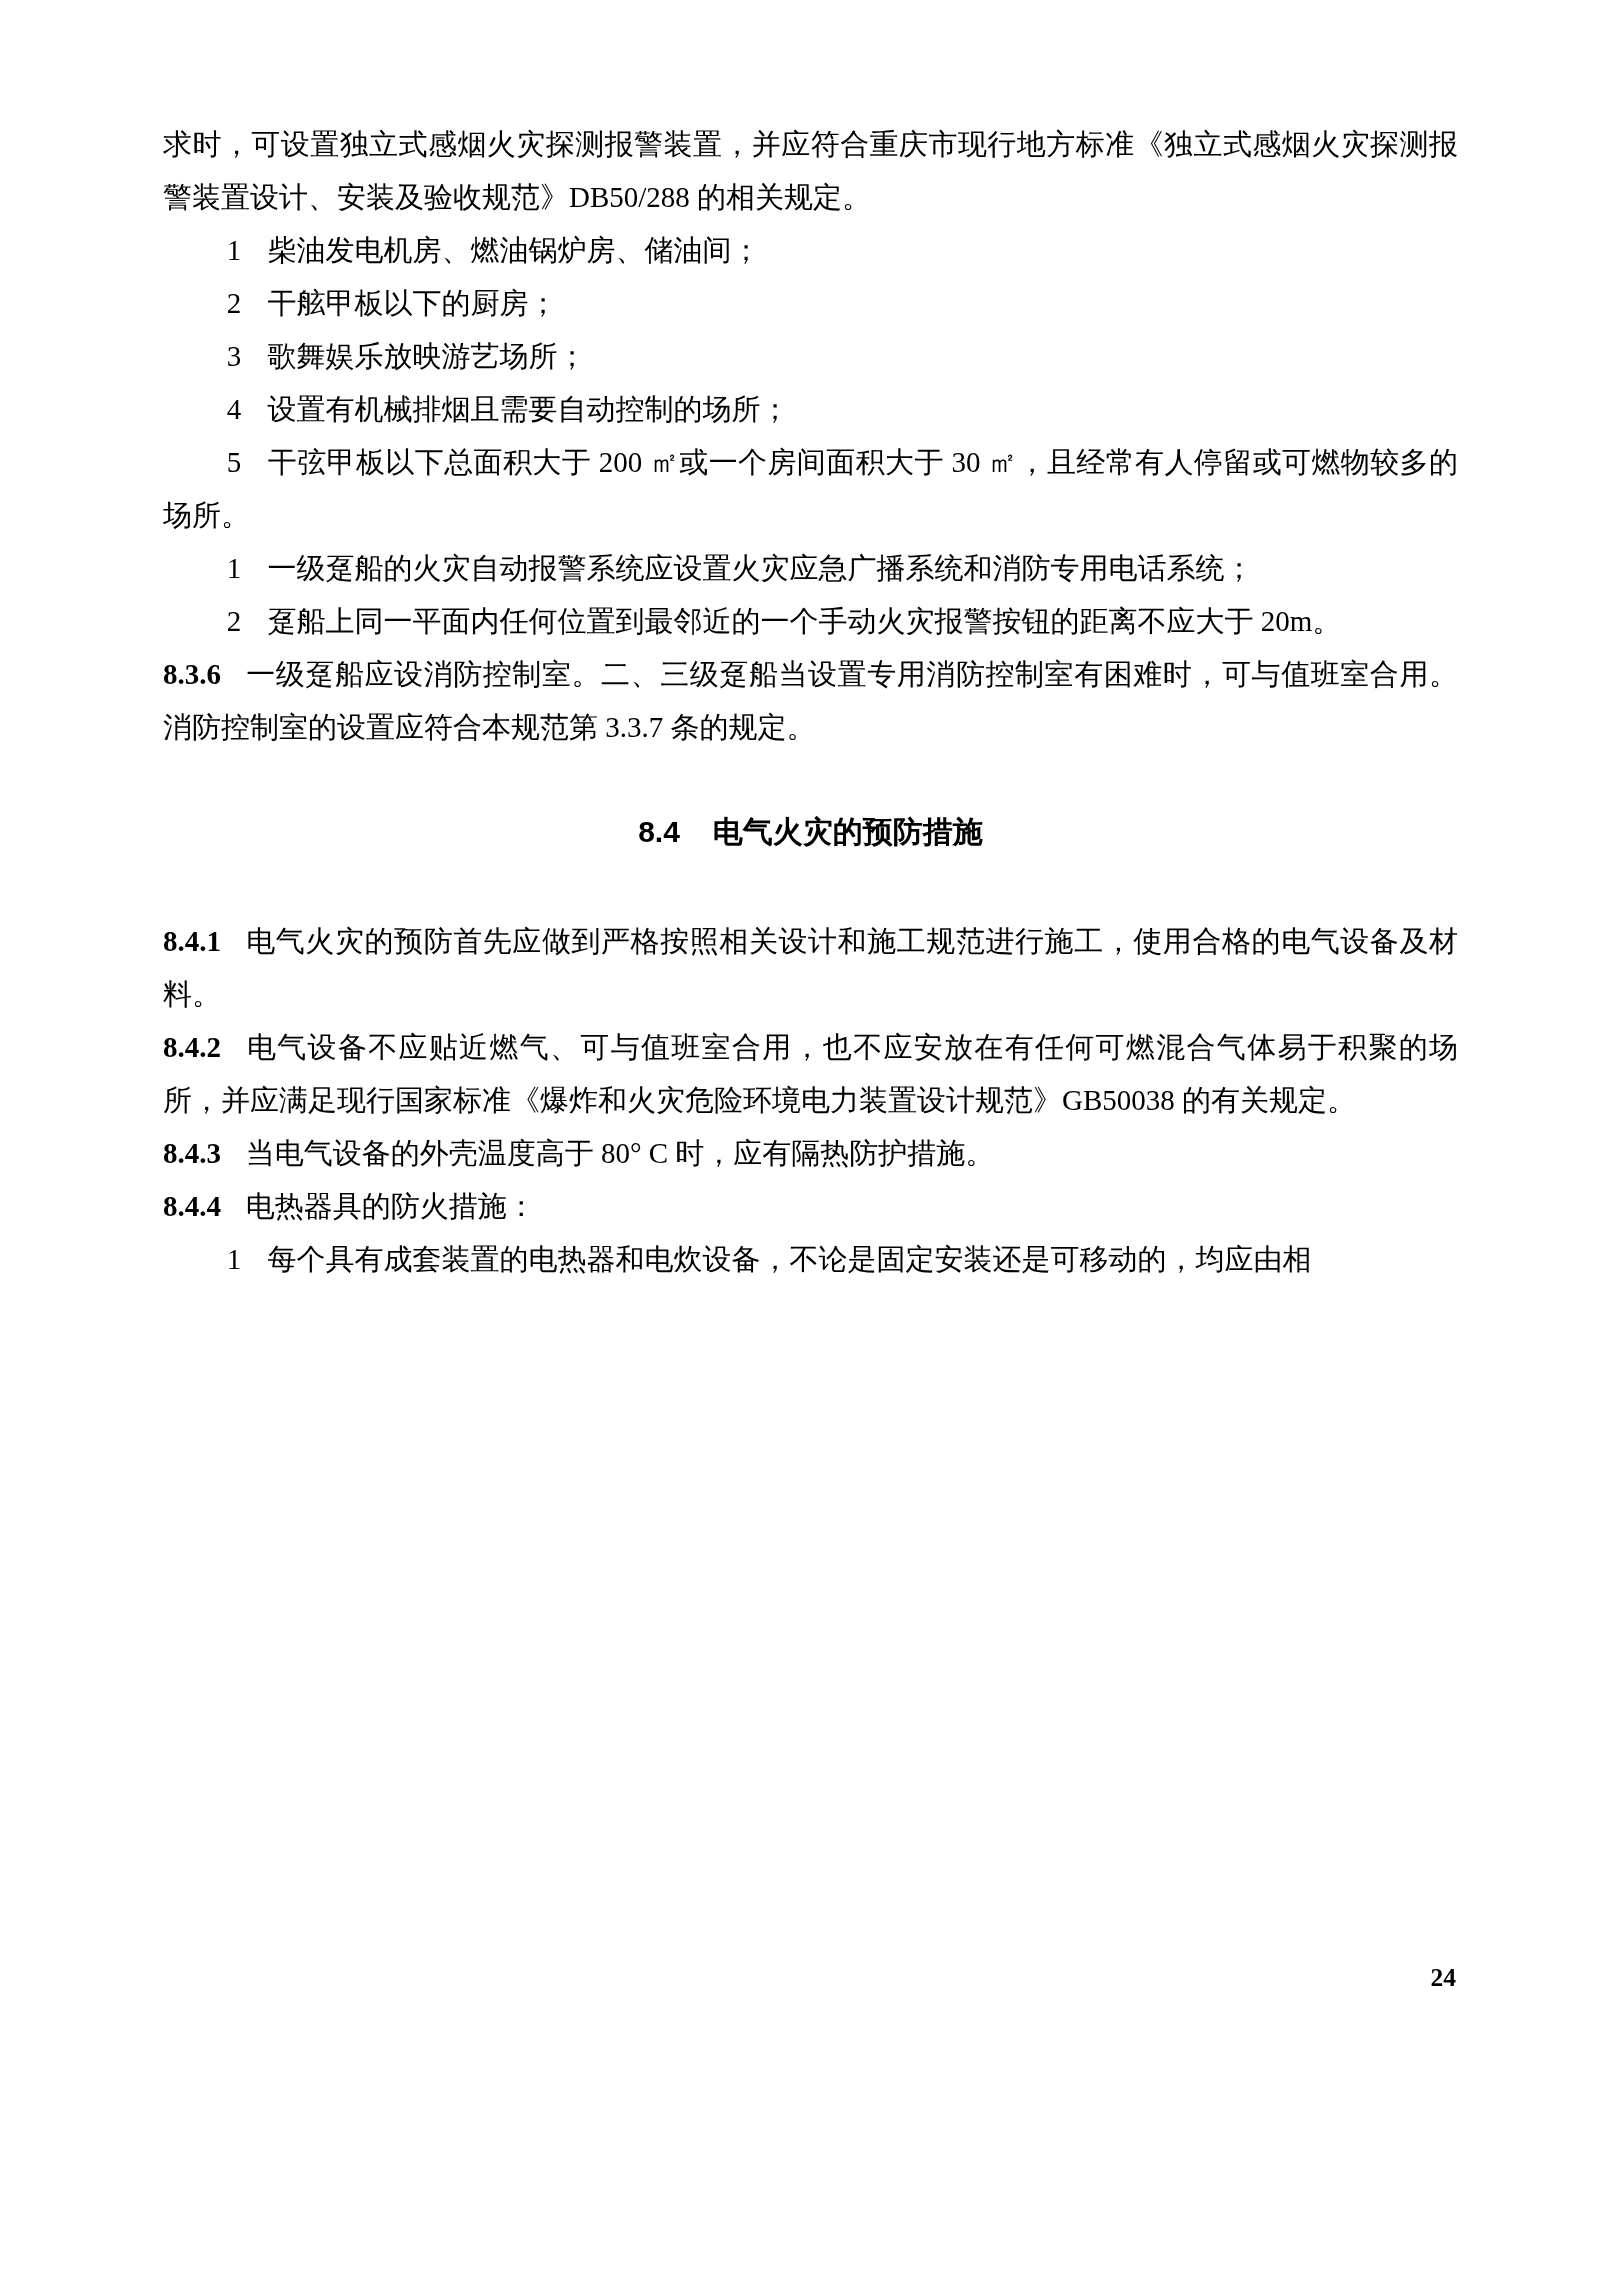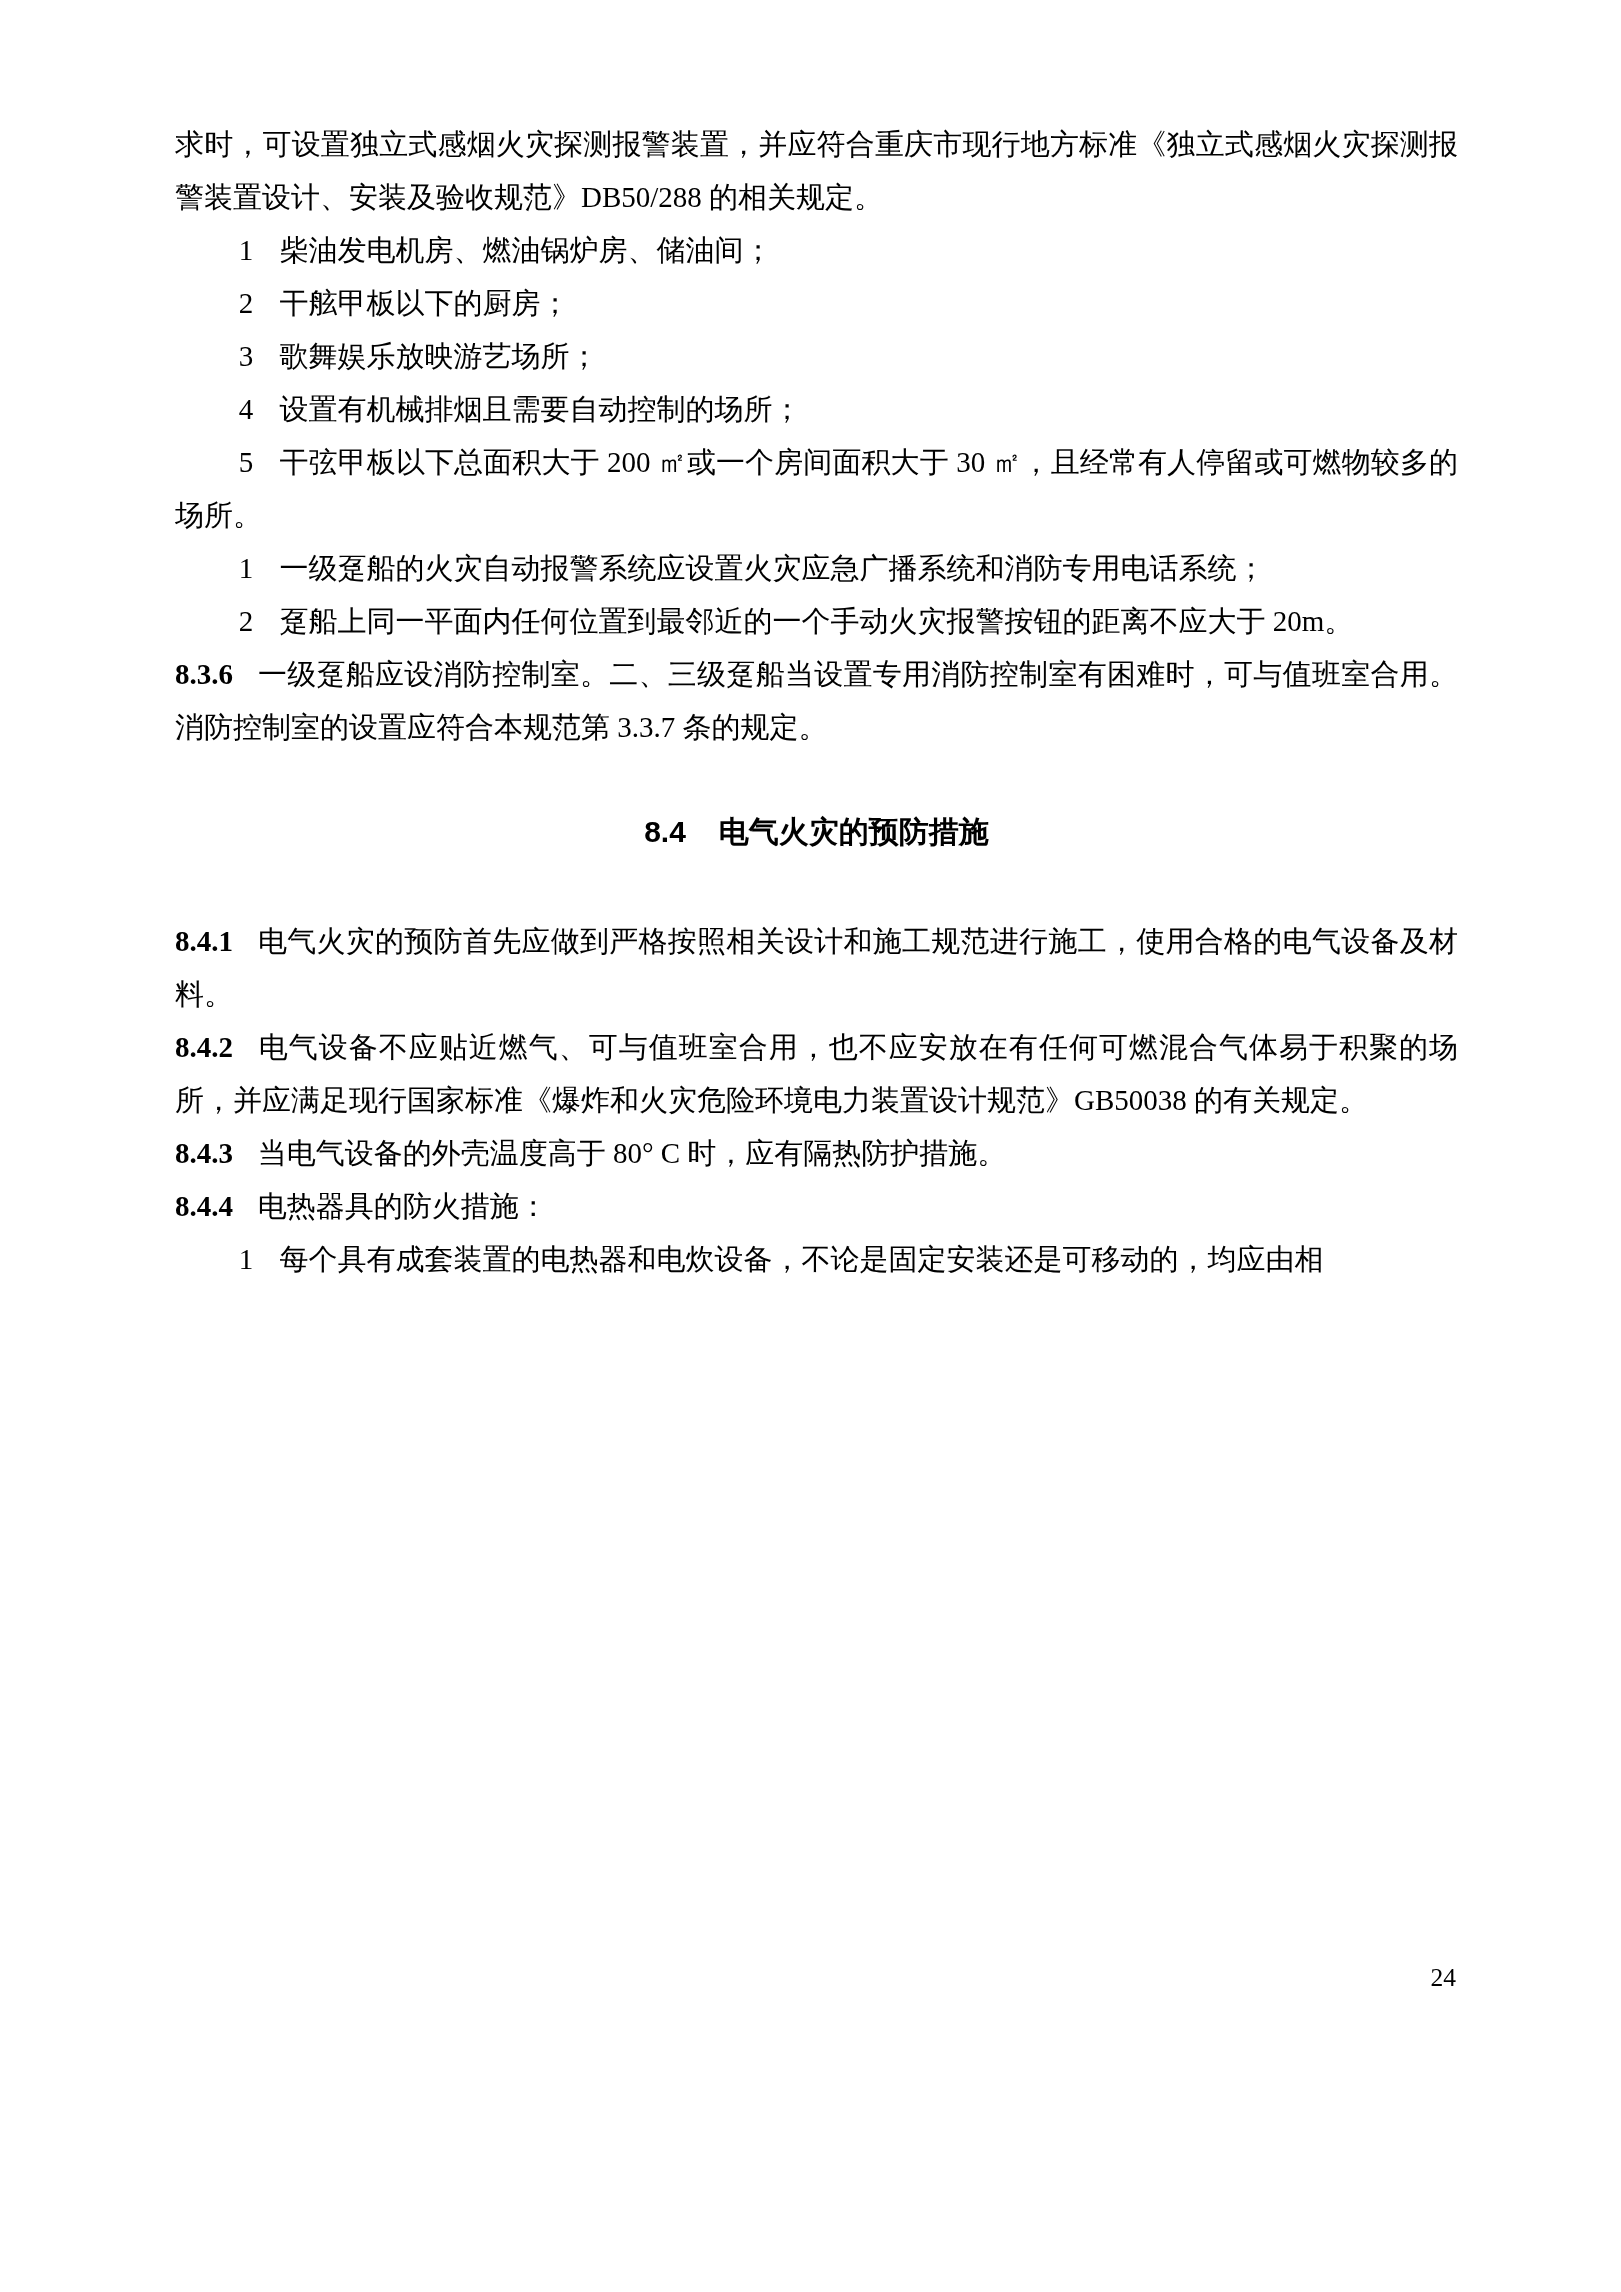--- a/index.html
+++ b/index.html
@@ -13,21 +13,21 @@
       width: 1621px;
       height: 2293px;
       margin: 0 auto;
       background: #ffffff;
       color: #000000;
       font-family: "Liberation Serif", "DejaVu Serif", serif;
       overflow: hidden;
     }
     .content {
       position: absolute;
-      left: 175px;
+      left: 163px;
       right: 163px;
       top: 118px;
     }
     .content p {
       margin: 0;
       font-size: 29px;
       line-height: 53px;
       text-align: justify;
       word-break: break-word;
     }
@@ -49,20 +49,21 @@
     p.heading .label { margin-right: 1.1em; text-align: right; }
     p.bold, p.bold .label {
       font-family: "Liberation Sans", "DejaVu Sans", sans-serif;
     }
     .page-number {
       position: absolute;
       top: 1962px;
       right: 165px;
       font-size: 25.5px;
       line-height: 31px;
+      font-weight: bold;
     }
   </style>
 </head>
 <body>
 
 <div class="page">
   <div class="content">
       <p class="body"><span class="text">求时，可设置独立式感烟火灾探测报警装置，并应符合重庆市现行地方标准《独立式感烟火灾探测报警装置设计、安装及验收规范》DB50/288 的相关规定。</span></p>
       <p class="list"><span class="num">1</span><span class="text">柴油发电机房、燃油锅炉房、储油间；</span></p>
       <p class="list"><span class="num">2</span><span class="text">干舷甲板以下的厨房；</span></p>

